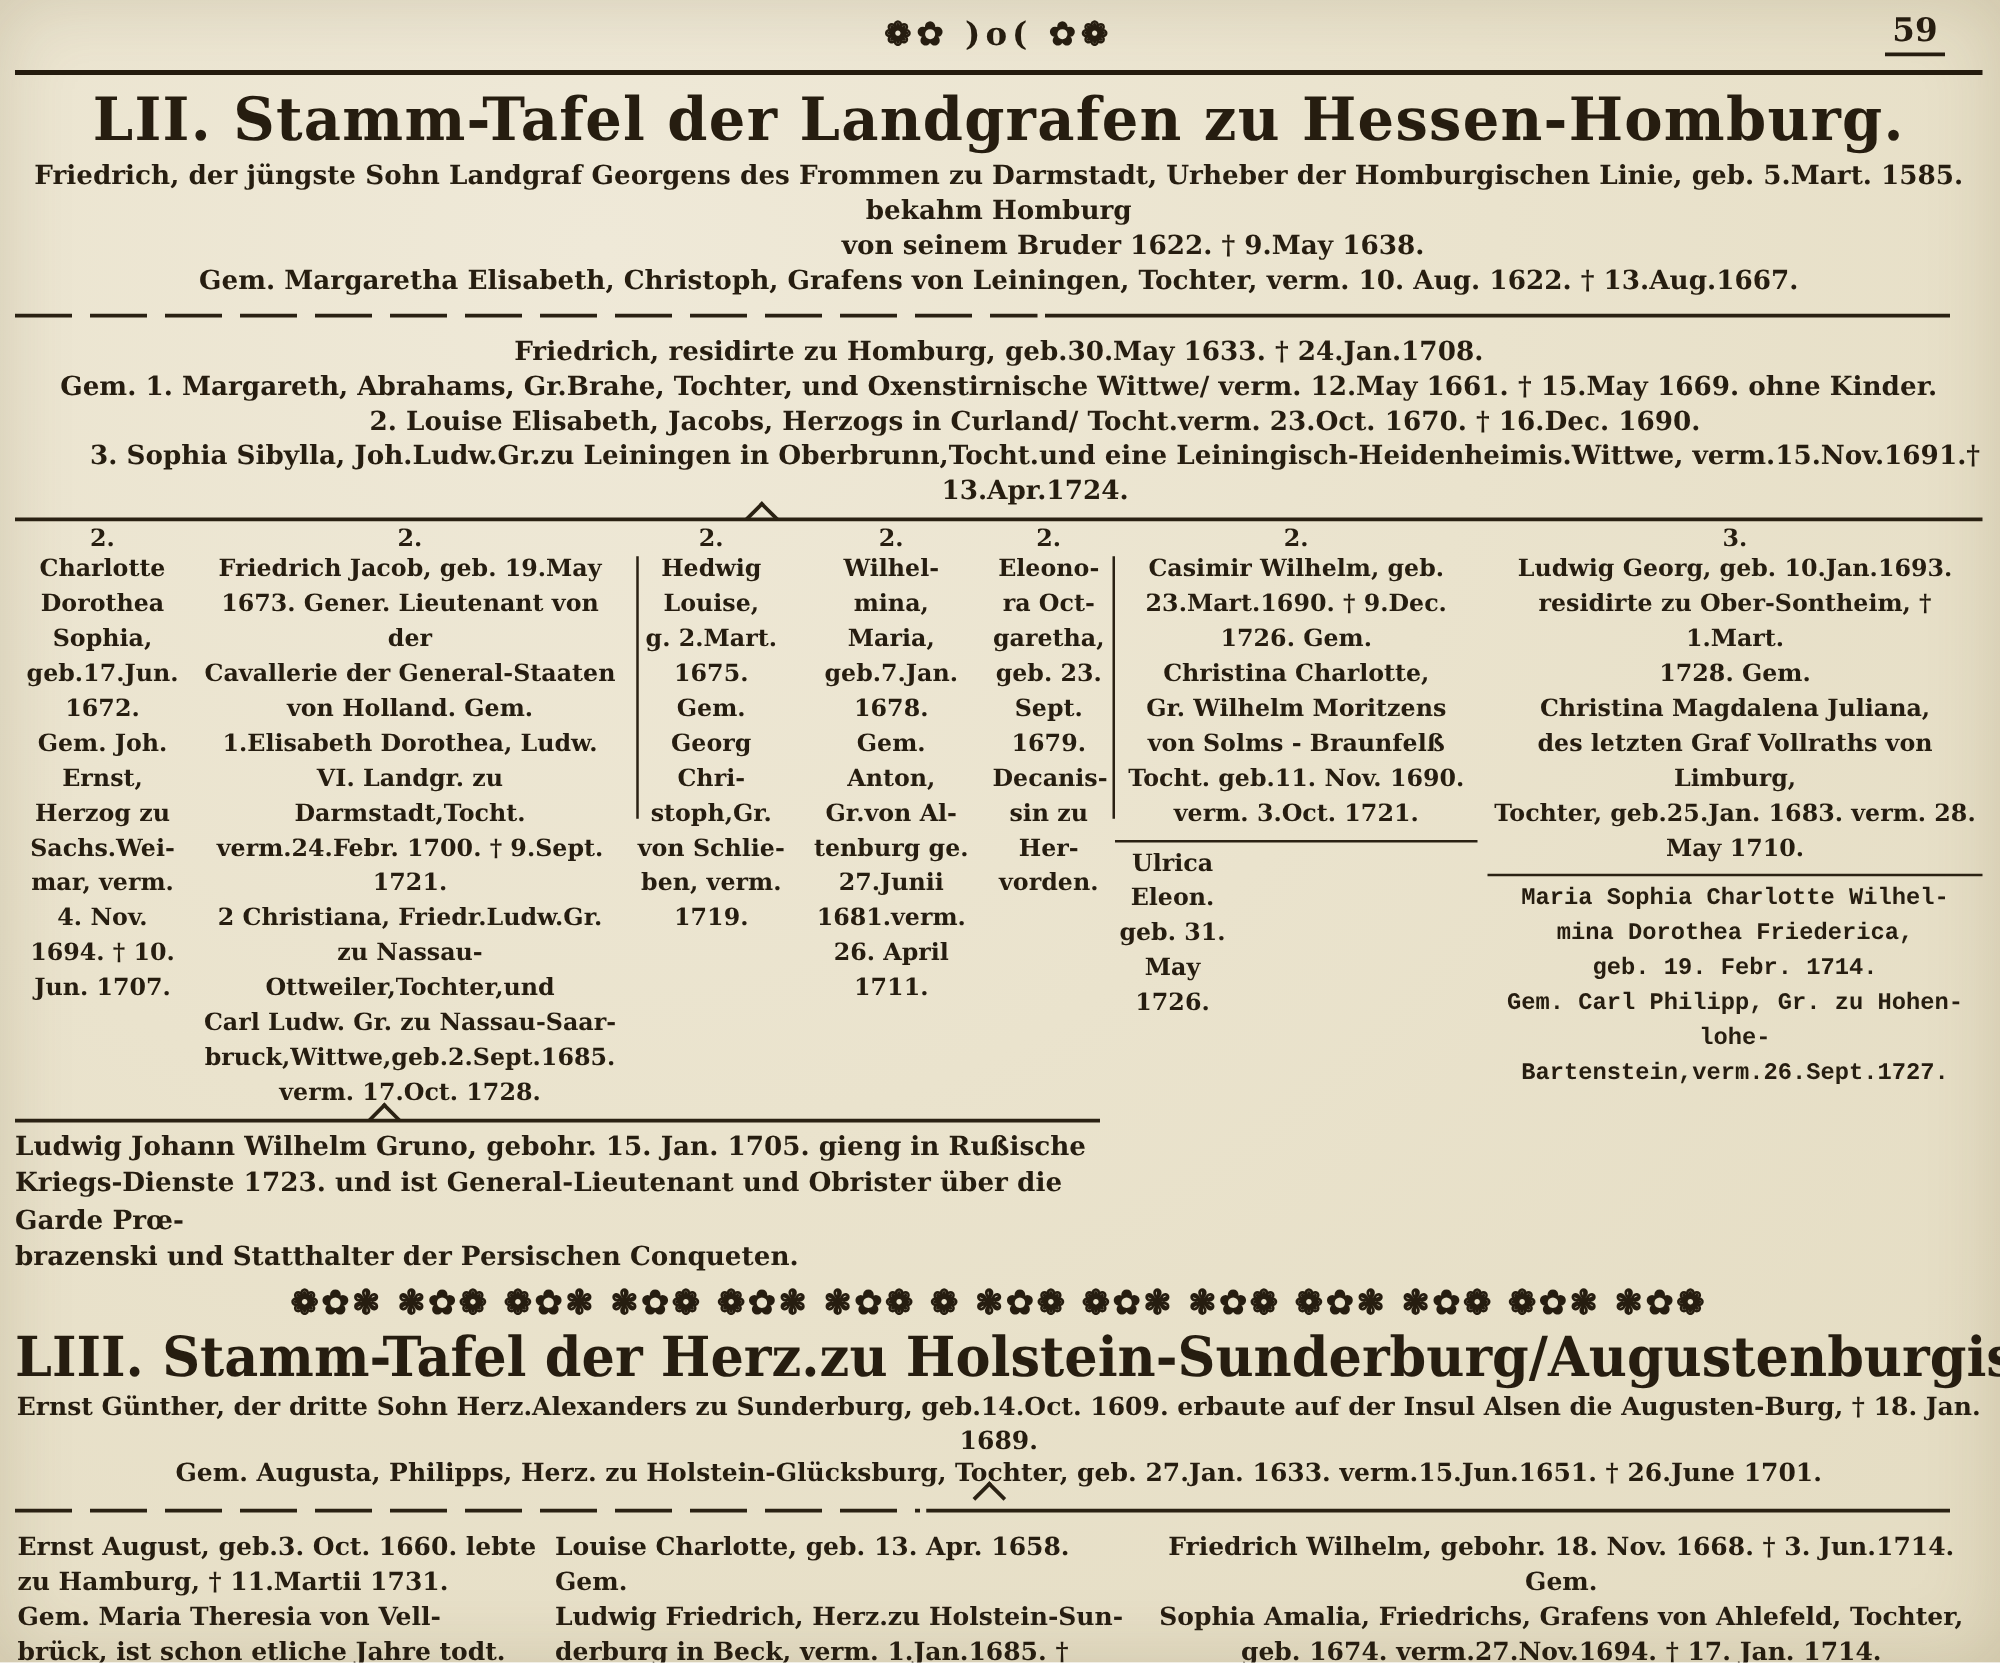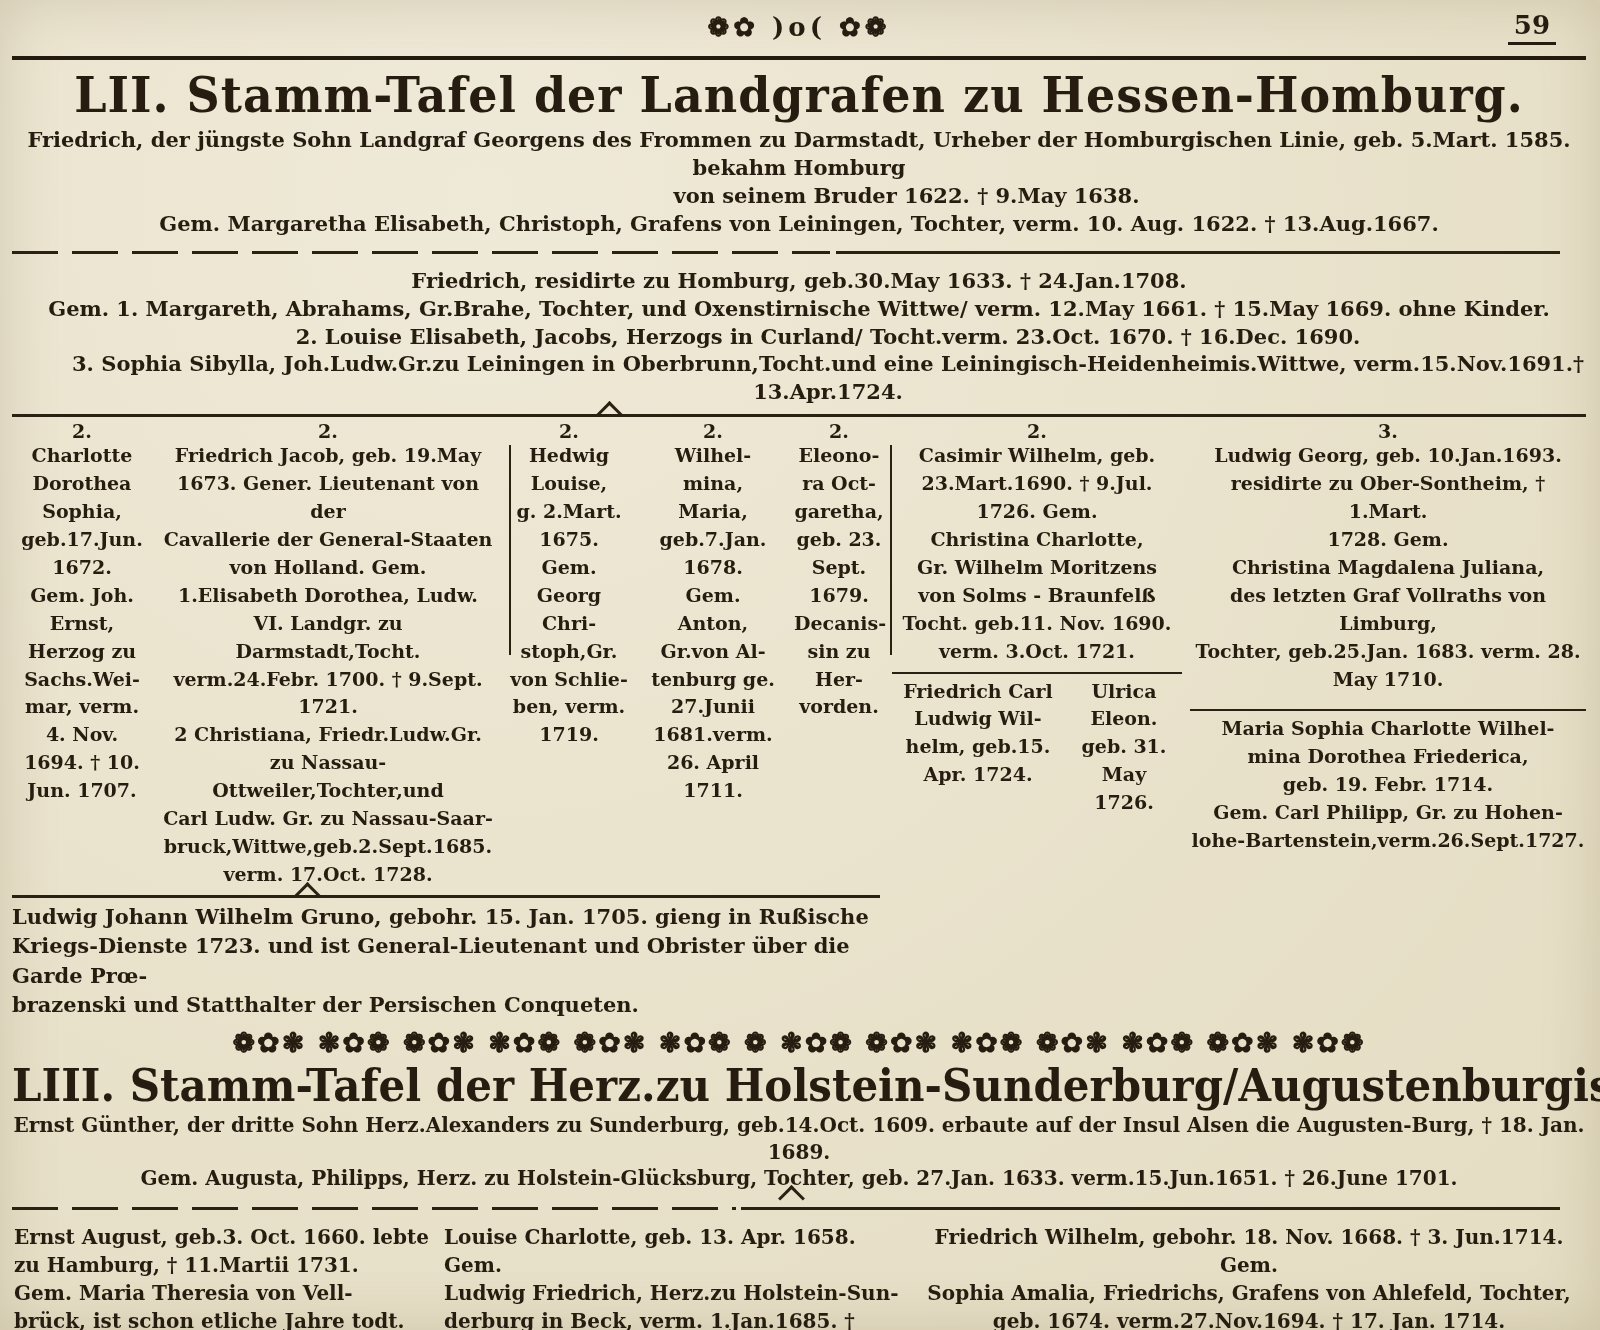--- a/index.html
+++ b/index.html
@@ -37,21 +37,21 @@
   .indent2{padding-left:58px;}
   
   .cols{display:flex;gap:8px;padding:4px 2px 0 2px;position:relative;}
   .col{flex:0 0 auto;}
   .marker{text-align:center;font-size:19px;font-weight:700;line-height:1.1;}
   .lines{font-size:19px;font-weight:700;line-height:1.47;white-space:pre-line;text-align:center;}
   .w1{width:136px;} .w2{width:340px;} .w3{width:126px;} .w4{width:146px;}
   .w5{width:90px;} .w6{width:290px;} .w7{width:396px;}
   .subrow{display:flex;gap:14px;margin-top:6px;border-top:2px solid #2a2113;padding-top:4px;}
   .suba{width:172px;} .subb{width:92px;}
-  .childblock{margin-top:16px;border-top:2px solid #2a2113;padding-top:4px;}
+  .childblock{margin-top:6px;border-top:2px solid #2a2113;padding-top:4px;font-family:Liberation Mono, monospace;}
   .vline{position:absolute;width:2px;background:#2a2113;top:28px;}
   
   .ornband{font-size:27px;font-weight:700;letter-spacing:2px;white-space:nowrap;
            overflow:hidden;text-align:center;line-height:1.25;margin:6px 0 0 0;}
   
   .row3c{display:flex;padding:6px 2px;}
   .row3c .ca{width:430px;} .row3c .cb{width:470px;} .row3c .cc{flex:1;}
   .cen{text-align:center;}
   .parsm{font-weight:700;font-size:20px;line-height:1.4;white-space:pre-line;}
 </style>
@@ -168,32 +168,28 @@
 Sept.
 1679.
 Decanis-
 sin zu Her-
 vorden.</div>
     </div>
 
     <div class="col w6">
       <div class="marker">2.</div>
       <div class="lines">Casimir Wilhelm, geb.
-23.Mart.1690. † 9.Jul.
+23.Mart.1690. † 9.Dec.
 1726.   Gem.
 Christina Charlotte,
 Gr. Wilhelm Moritzens
 von Solms - Braunfelß
 Tocht. geb.11. Nov. 1690.
 verm. 3.Oct. 1721.</div>
       <div class="subrow">
-        <div class="lines suba">Friedrich Carl
-Ludwig Wil-
-helm, geb.15.
-Apr. 1724.</div>
         <div class="lines subb">Ulrica
 Eleon.
 geb. 31.
 May
 1726.</div>
       </div>
     </div>
 
     <div class="col w7">
       <div class="marker">3.</div>

